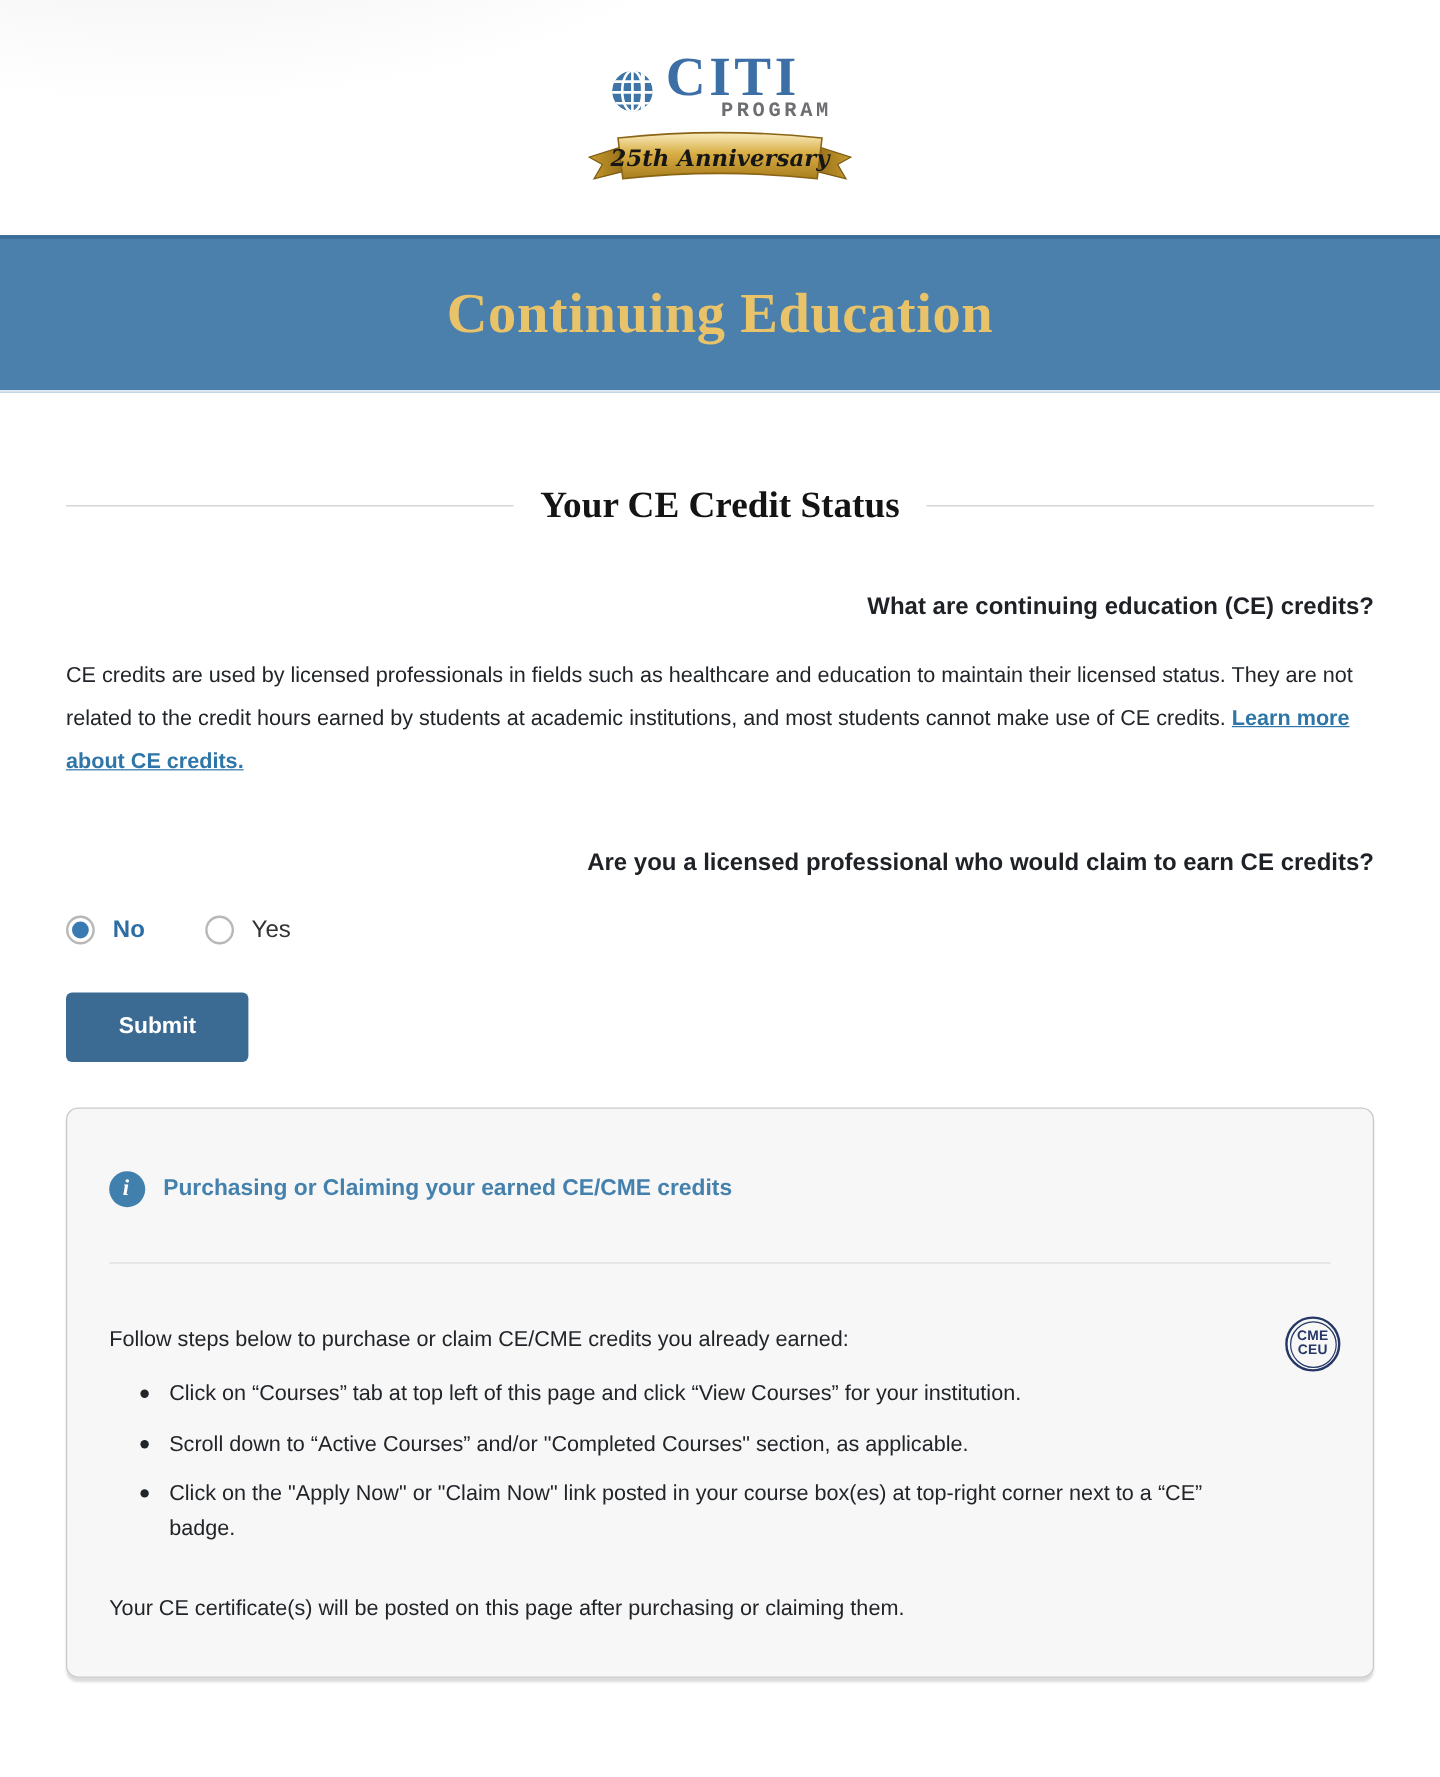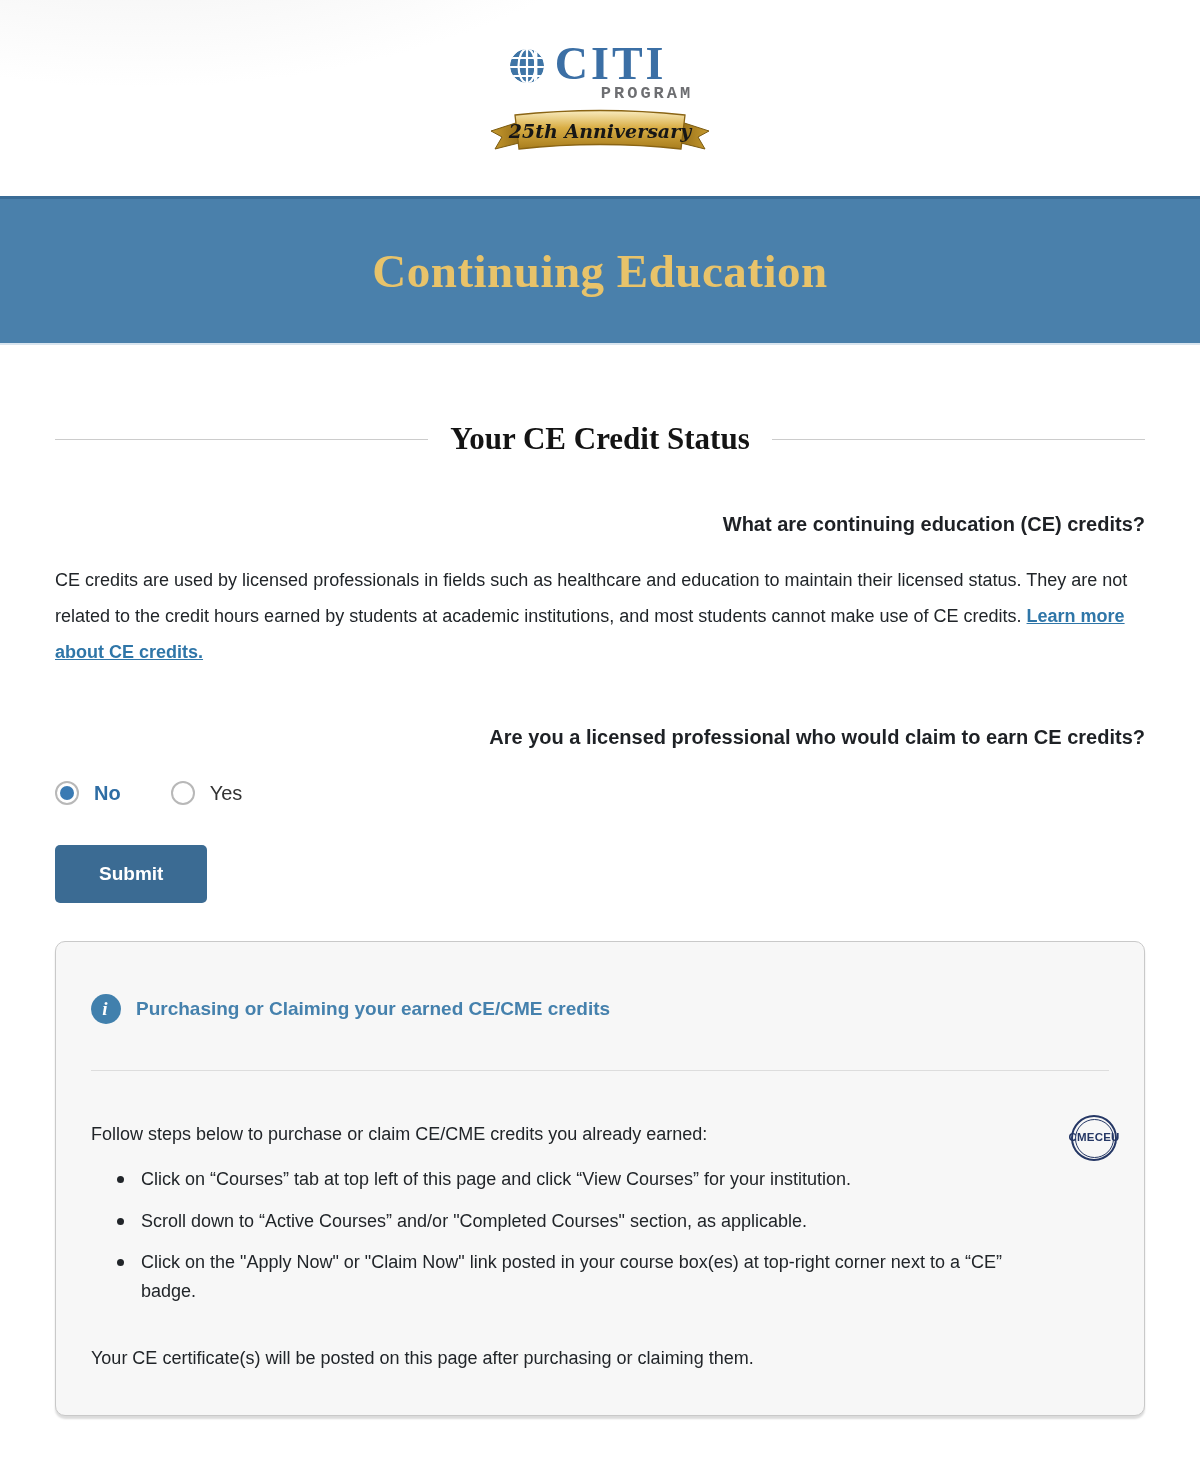--- a/index.html
+++ b/index.html
@@ -14,36 +14,36 @@
 
   
   .top-header {
     height: 196px;
     display: flex; align-items: center; justify-content: center;
     background:
       radial-gradient(ellipse 760px 420px at 140px -240px, #ebebeb 0%, #f7f7f7 55%, rgba(255,255,255,0) 78%),
       #ffffff;
   }
   .logo { position: relative; width: 230px; height: 118px; margin-top: 6px; }
-  .logo-top { display:flex; align-items:flex-start; justify-content:center; gap:6px; }
+  .logo-top { display:flex; align-items:flex-end; justify-content:center; gap:6px; }
   .logo-citi {
     font-family: "Liberation Serif", serif;
     font-size: 46px; font-weight: 700; letter-spacing: 3px;
     color: #3b6fa5; line-height: 44px;
   }
   .logo-program {
     font-family: Liberation Mono, monospace;
     font-size: 17px; font-weight: 700; letter-spacing: 3px;
     color: #6d6e71; text-align: center; margin-top: -2px; margin-left: 46px;
   }
   .ribbon-wrap { position:absolute; left:0; right:0; top:62px; display:flex; justify-content:flex-end; }
 
   
   .banner {
-    height: 149px;
+    height: 131px;
     background: #4a80ab;
     border-top: 3px solid #3a6c96;
     border-bottom: 2px solid #d9e5ef;
     display: flex; align-items: center; justify-content: center;
   }
   .banner-title {
     font-family: "Liberation Serif", serif;
     font-size: 47px; font-weight: 600; letter-spacing: 0.5px;
     color: #e8c36a;
   }
@@ -113,21 +113,21 @@
   }
   .panel-title { color: #4581ad; font-size: 19px; font-weight: 700; }
   .panel-divider { border: none; border-top: 1px solid #dddddd; margin-top: 46px; }
 
   .panel-body { position: relative; margin-top: 50px; padding-right: 95px; }
   .panel-intro { font-size: 18px; line-height: 1.55; color: #212529; }
   .cme-badge {
     position: absolute; right: -8px; top: -6px;
     width: 46px; height: 46px; border-radius: 50%;
     border: 2px solid #253765;
-    display: flex; flex-direction: row; align-items: center; justify-content: center;
+    display: flex; flex-direction: column; align-items: center; justify-content: center;
     color: #253765; font-weight: 700; font-size: 11.5px; line-height: 11.5px;
     letter-spacing: 0.2px;
   }
   .cme-badge::before {
     content:""; position:absolute; inset:1.5px; border-radius:50%;
     border: 1px solid #253765;
   }
   .steps { margin-top: 16px; padding-left: 50px; list-style: none; }
   .steps li {
     font-size: 18px; line-height: 1.6; color: #212529;

